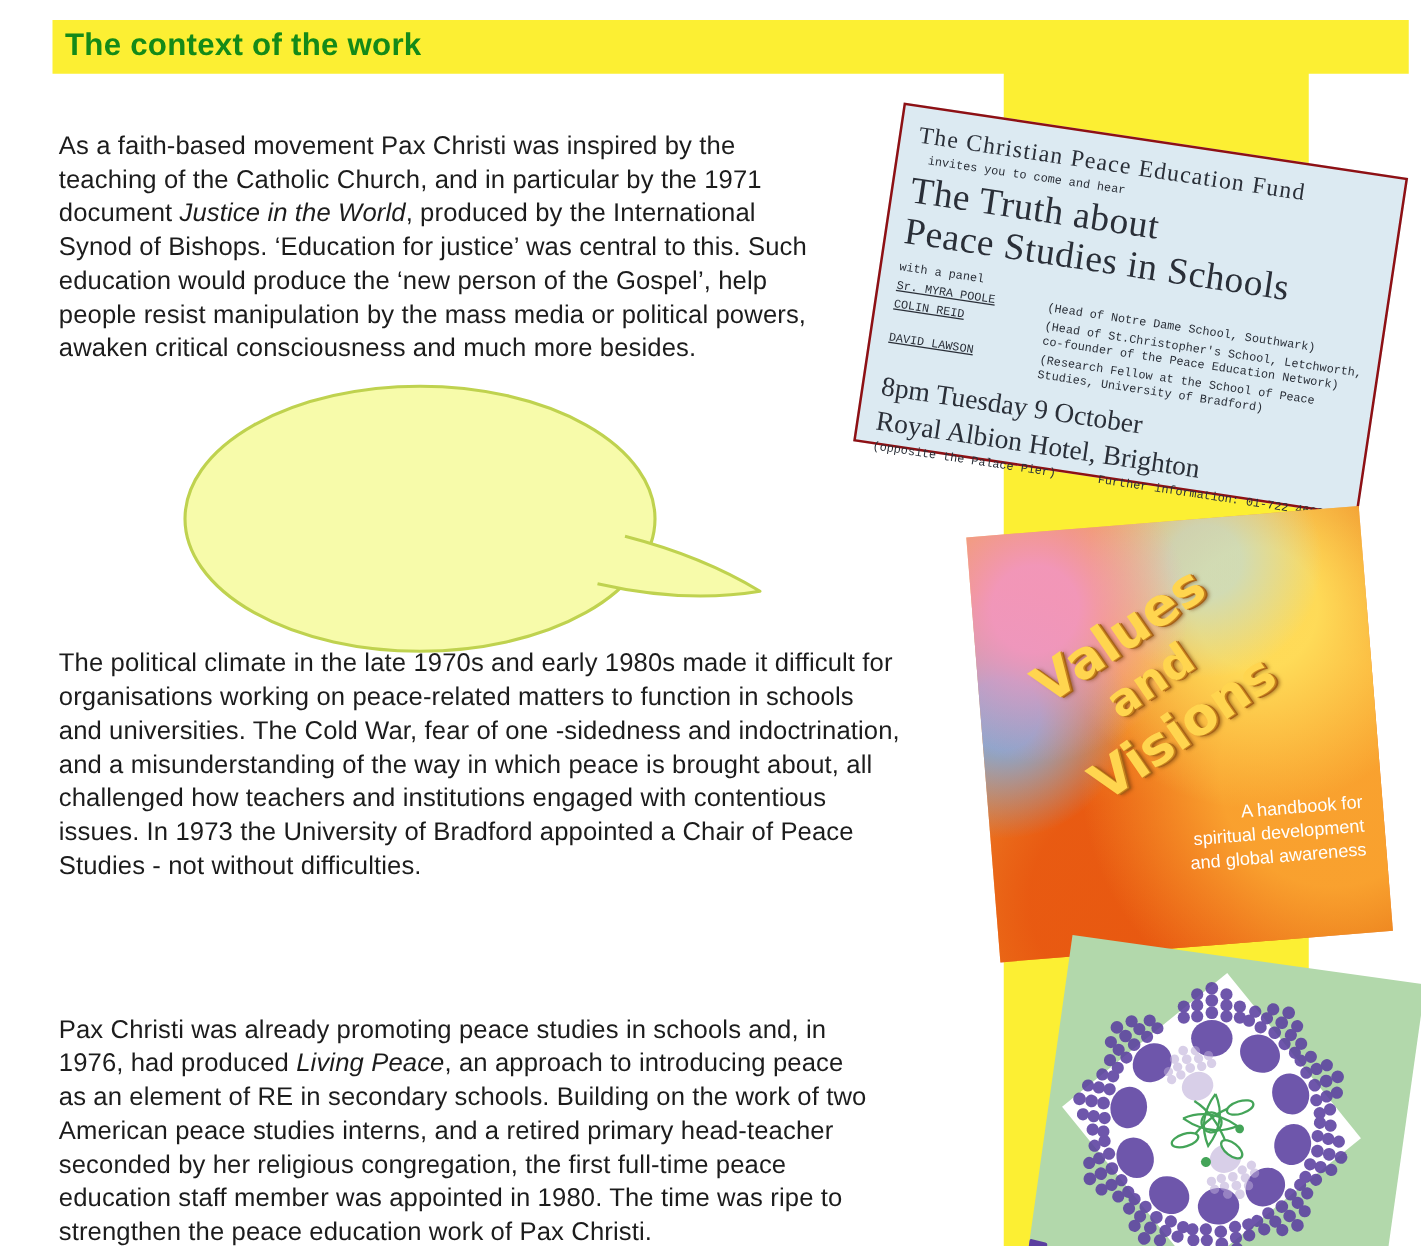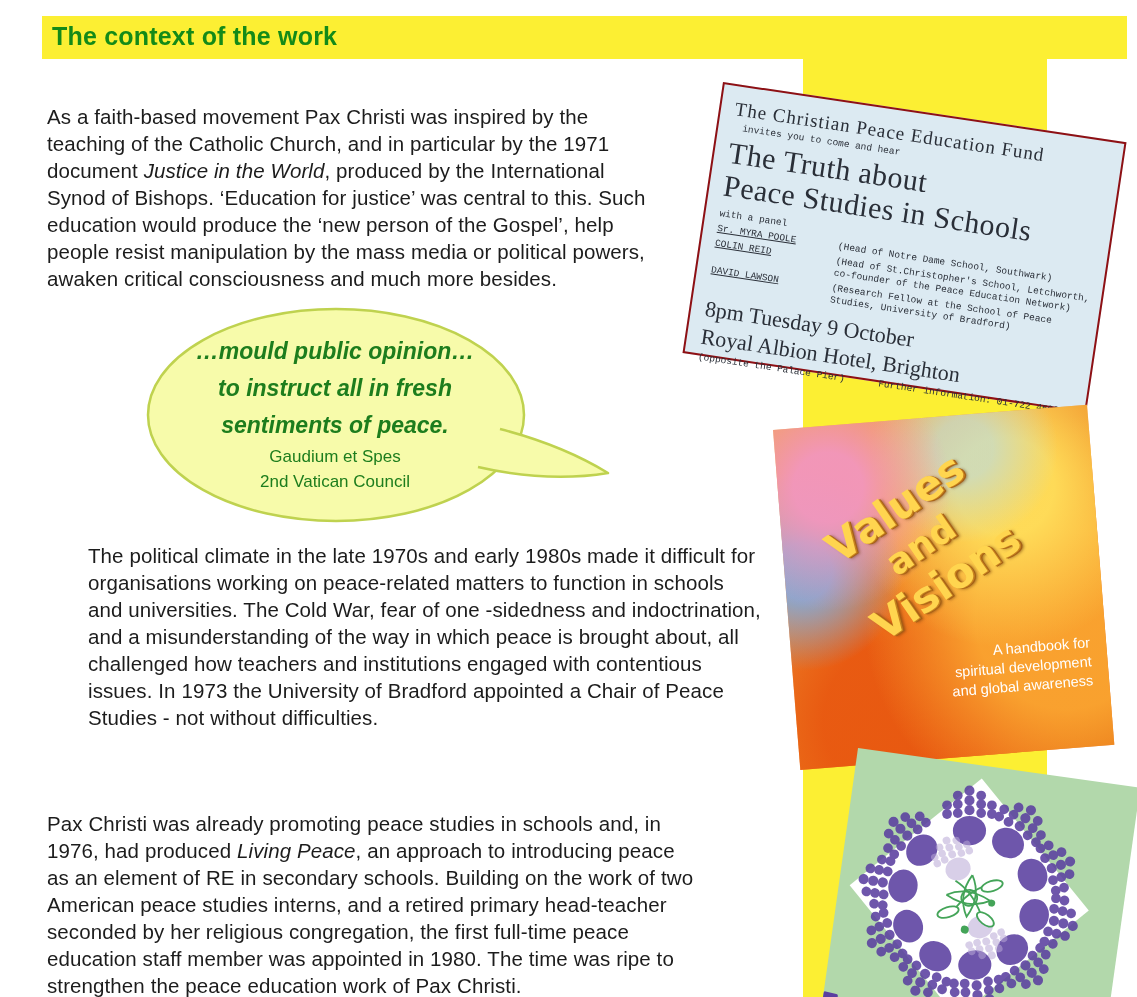--- a/index.html
+++ b/index.html
@@ -11,21 +11,21 @@
   }
   html,body{margin:0;padding:0;background:#888;}
   .page{position:relative;width:1137px;height:997px;background:#ffffff;overflow:hidden;
         font-family:"Liberation Sans",sans-serif;color:var(--body_text);}
   .band{position:absolute;left:803px;top:40px;width:244px;height:957px;background:var(--accent_yellow);}
   .titlebar{position:absolute;left:42px;top:16px;width:1085px;height:43px;background:var(--accent_yellow);}
   .titlebar .t{position:absolute;left:10px;top:6px;font-size:25px;font-weight:bold;color:var(--header_green);letter-spacing:.2px;}
   p.body{position:absolute;margin:0;font-size:20.5px;line-height:27px;letter-spacing:.1px;}
   p.body .it{font-style:italic;}
   #p1{left:47px;top:70px;width:612px;margin-top:33px;}
-  #p2{left:47px;top:542px;width:676px;margin-left:41px;}
+  #p2{left:47px;top:517px;width:676px;}
   #p3{left:47px;top:810px;width:652px;}
 
   
   .bubble-wrap{position:absolute;left:130px;top:295px;width:500px;height:240px;}
   .bubble-wrap svg{position:absolute;left:0;top:0;}
   .bubble-text{position:absolute;left:30px;top:38px;width:350px;text-align:center;}
   .bubble-text .q{font-size:23px;line-height:37px;font-weight:bold;font-style:italic;color:var(--quote_green);}
   .bubble-text .a{font-size:17px;line-height:25px;color:var(--quote_green);}
   .bubble-text .a:first-of-type{margin-top:6px;}
 
@@ -83,27 +83,20 @@
 
   <p class="body" id="p1"><span>As a faith-based movement Pax Christi was inspired by the teaching of the Catholic Church, and in particular by the 1971 document </span><span class="it">Justice in the World</span><span>, produced by the International Synod of Bishops. ‘Education for justice’ was central to this.  Such education would produce the ‘new person of the Gospel’, help people resist manipulation by the mass media or political powers, awaken critical consciousness and much more besides.</span></p>
   <p class="body" id="p2"><span>The political climate in the late 1970s and early 1980s made it difficult for organisations working on peace-related matters to function in schools and universities.  The Cold War, fear of one -sidedness and indoctrination, and a misunderstanding of the way in which peace is brought about, all challenged how teachers and institutions engaged with contentious issues. In 1973 the University of Bradford appointed a Chair of Peace Studies - not without difficulties.</span></p>
   <p class="body" id="p3"><span>Pax Christi was already promoting peace studies in schools and, in 1976, had produced </span><span class="it">Living Peace</span><span>, an approach to introducing peace as an element of RE in secondary schools. Building on the work of two American peace studies interns, and a retired primary head-teacher seconded by her religious congregation, the first full-time peace education staff member was appointed in 1980. The time was ripe to strengthen the peace education work of Pax Christi.</span></p>
 
   <div class="bubble-wrap">
     <svg width="500" height="240" viewBox="0 0 500 240">
       <ellipse cx="206" cy="120" rx="188" ry="106" fill="var(--bubble_fill)" stroke="var(--bubble_border)" stroke-width="2.5"></ellipse>
       <path d="M 370 134 Q 432 150 478 178 Q 418 188 348 172" fill="var(--bubble_fill)" stroke="var(--bubble_border)" stroke-width="2.5" stroke-linejoin="round"></path>
     </svg>
-    <div class="bubble-text">
-      <div class="q">…mould public opinion…</div>
-      <div class="q">to instruct all in fresh</div>
-      <div class="q">sentiments of peace.</div>
-      <div class="a">Gaudium et Spes</div>
-      <div class="a">2nd Vatican Council</div>
-    </div>
   </div>
 
   <div class="flyer">
     <div class="org">The Christian Peace Education Fund</div>
     <div class="mono invite">invites you to come and hear</div>
     <div class="big">The Truth about</div>
     <div class="big">Peace Studies in Schools</div>
     <div class="panel mono">
       <div>with a panel</div>
         <div></div>

